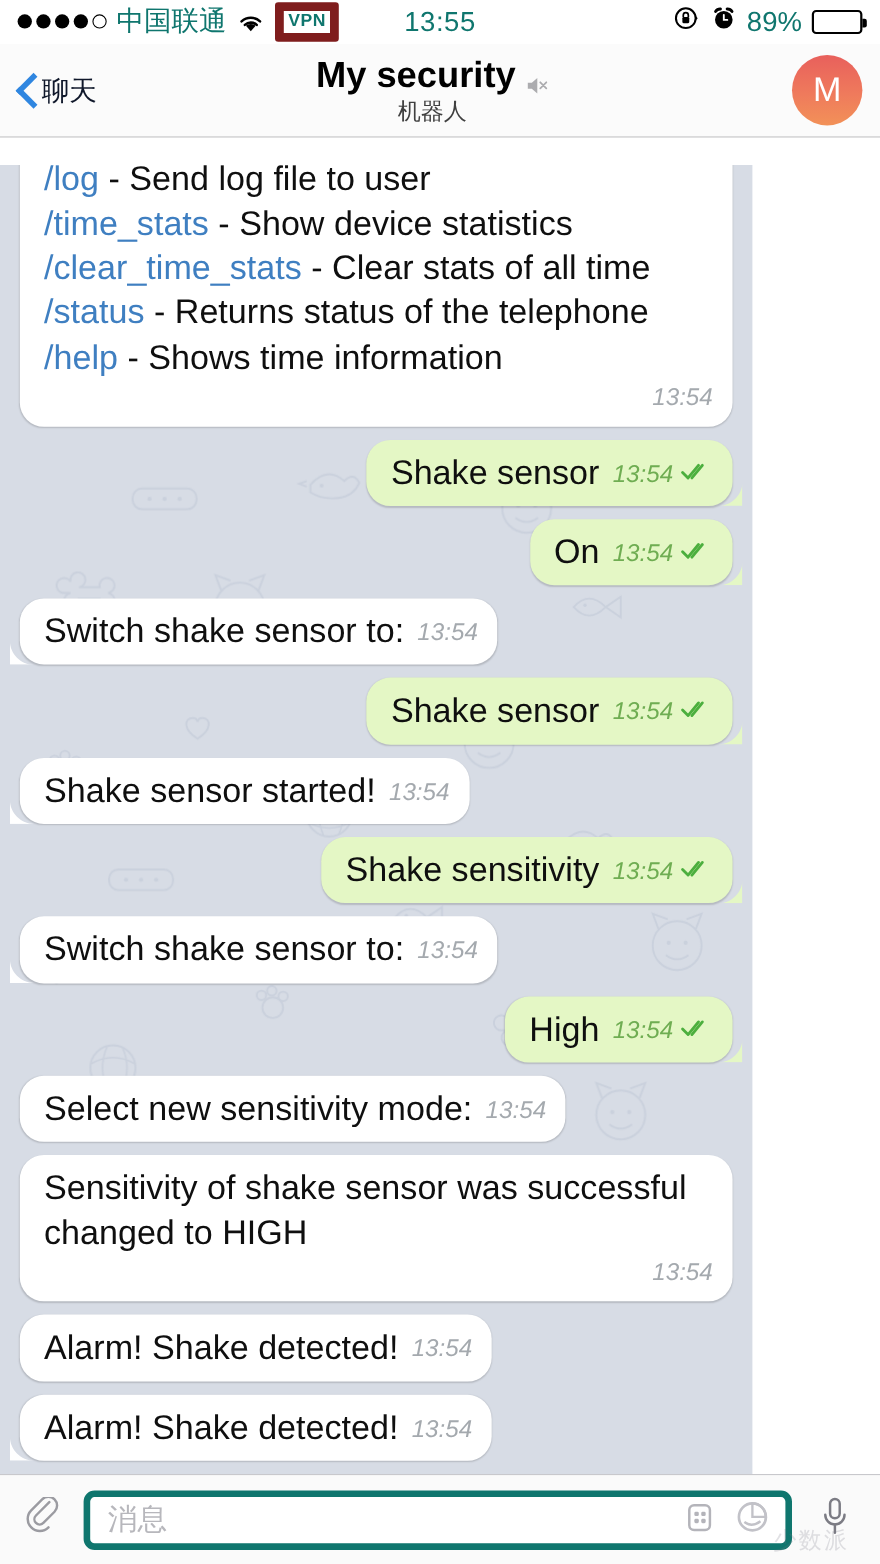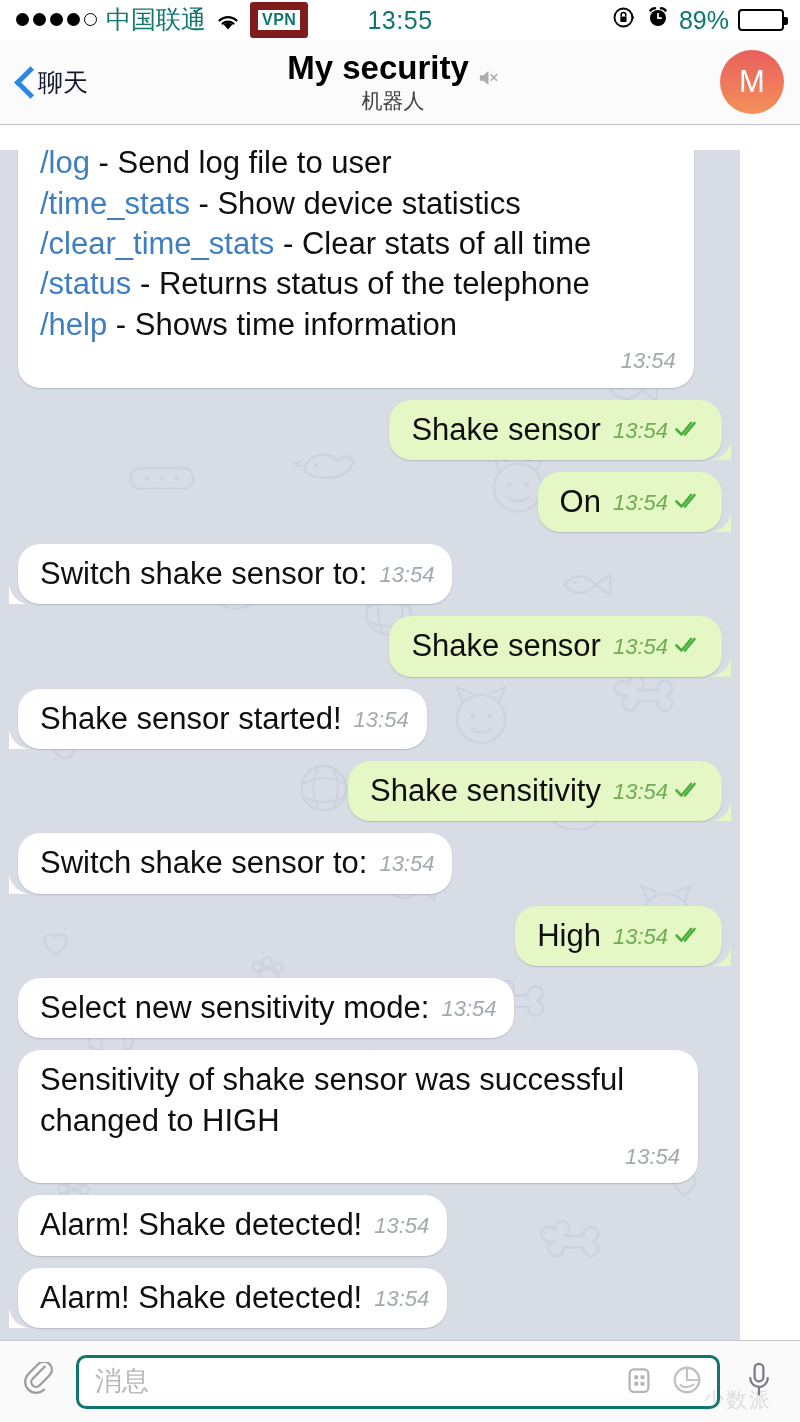--- a/index.html
+++ b/index.html
@@ -77,21 +77,21 @@
   .avatar {
     position: absolute; right: 16px; top: 50%; transform: translateY(-50%);
     width: 64px; height: 64px; border-radius: 50%;
     background: linear-gradient(180deg, #e8605c 0%, #ef7a5c 55%, #f29158 100%);
     color: #fff; font-size: 31px; display: flex; align-items: center;
     justify-content: center; cursor: pointer;
   }
 
   
   .chat {
-    position: absolute; top: 126px; left: 0; width: 740px; bottom: 82px;
+    position: absolute; top: 126px; left: 0; width: 684px; bottom: 82px;
     background: #d7dce5; overflow: hidden; margin-top: 24px;
   }
   .chat-bg { position: absolute; inset: 0; opacity: .5; }
   .msg-list {
     position: absolute; left: 0; right: 0; bottom: 0; top: 0;
     display: flex; flex-direction: column; justify-content: flex-end;
     padding: 0 18px 12px 18px;
   }
   .row { display: flex; margin-top: 12px; }
   .row.in  { justify-content: flex-start; }
@@ -141,21 +141,21 @@
 
   
   .input-bar {
     position: absolute; bottom: 0; left: 0; width: 800px; height: 82px;
     background: #fafafa; border-top: 1px solid #c8c8cc;
     display: flex; align-items: center; padding: 0 14px; gap: 12px;
   }
   .clip-btn { width: 50px; height: 54px; display: flex; align-items: center;
               justify-content: center; cursor: pointer; }
   .field {
-    flex: 1; height: 54px; background: #fff; border: 3px solid #0f766e;
+    flex: 1; height: 54px; background: #fff; border: 6px solid #0f766e;
     border-radius: 10px; display: flex; align-items: center;
     padding: 0 10px 0 16px; position: relative;
   }
   .field-input {
     flex: 1; border: none; outline: none; background: transparent;
     font-size: 27px; color: #111; font-family: inherit;
   }
   .field-input::placeholder { color: #b7b7bc; }
   .field-icons { display: flex; align-items: center; gap: 8px; }
   .ic-btn { width: 40px; height: 40px; display: flex; align-items: center;

